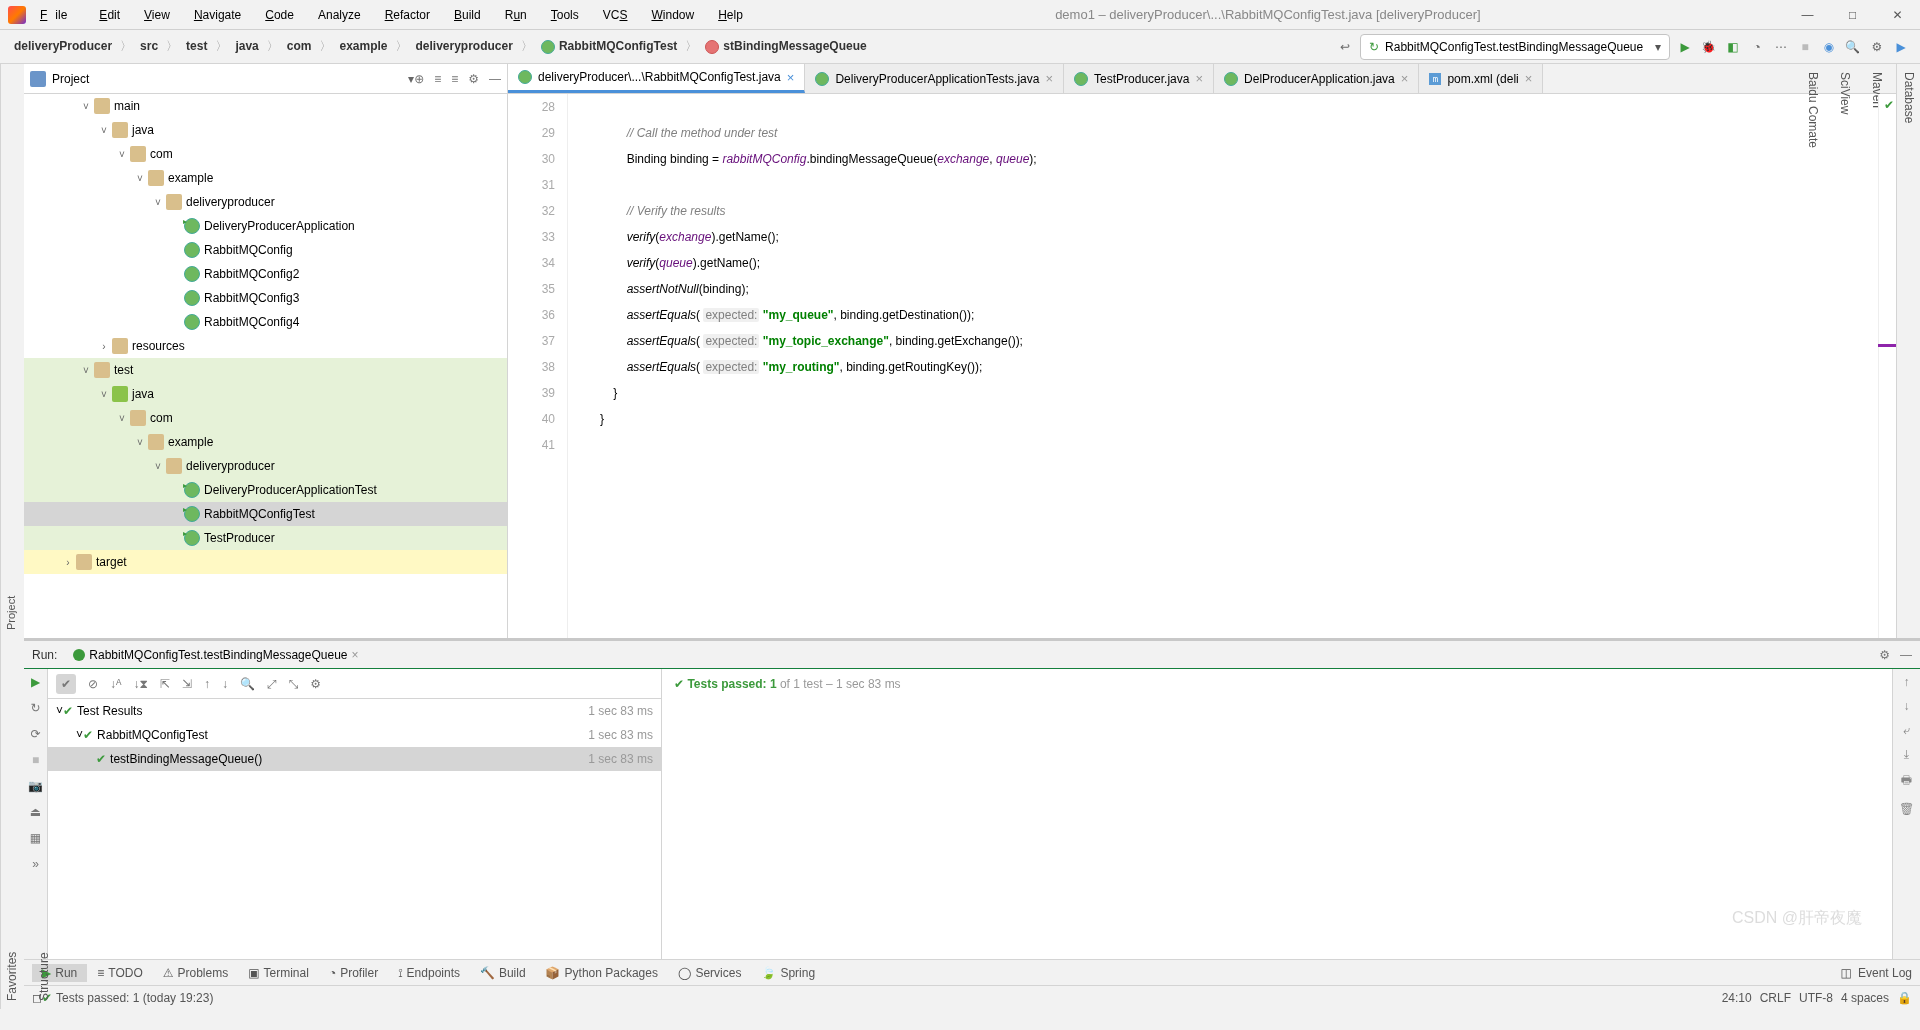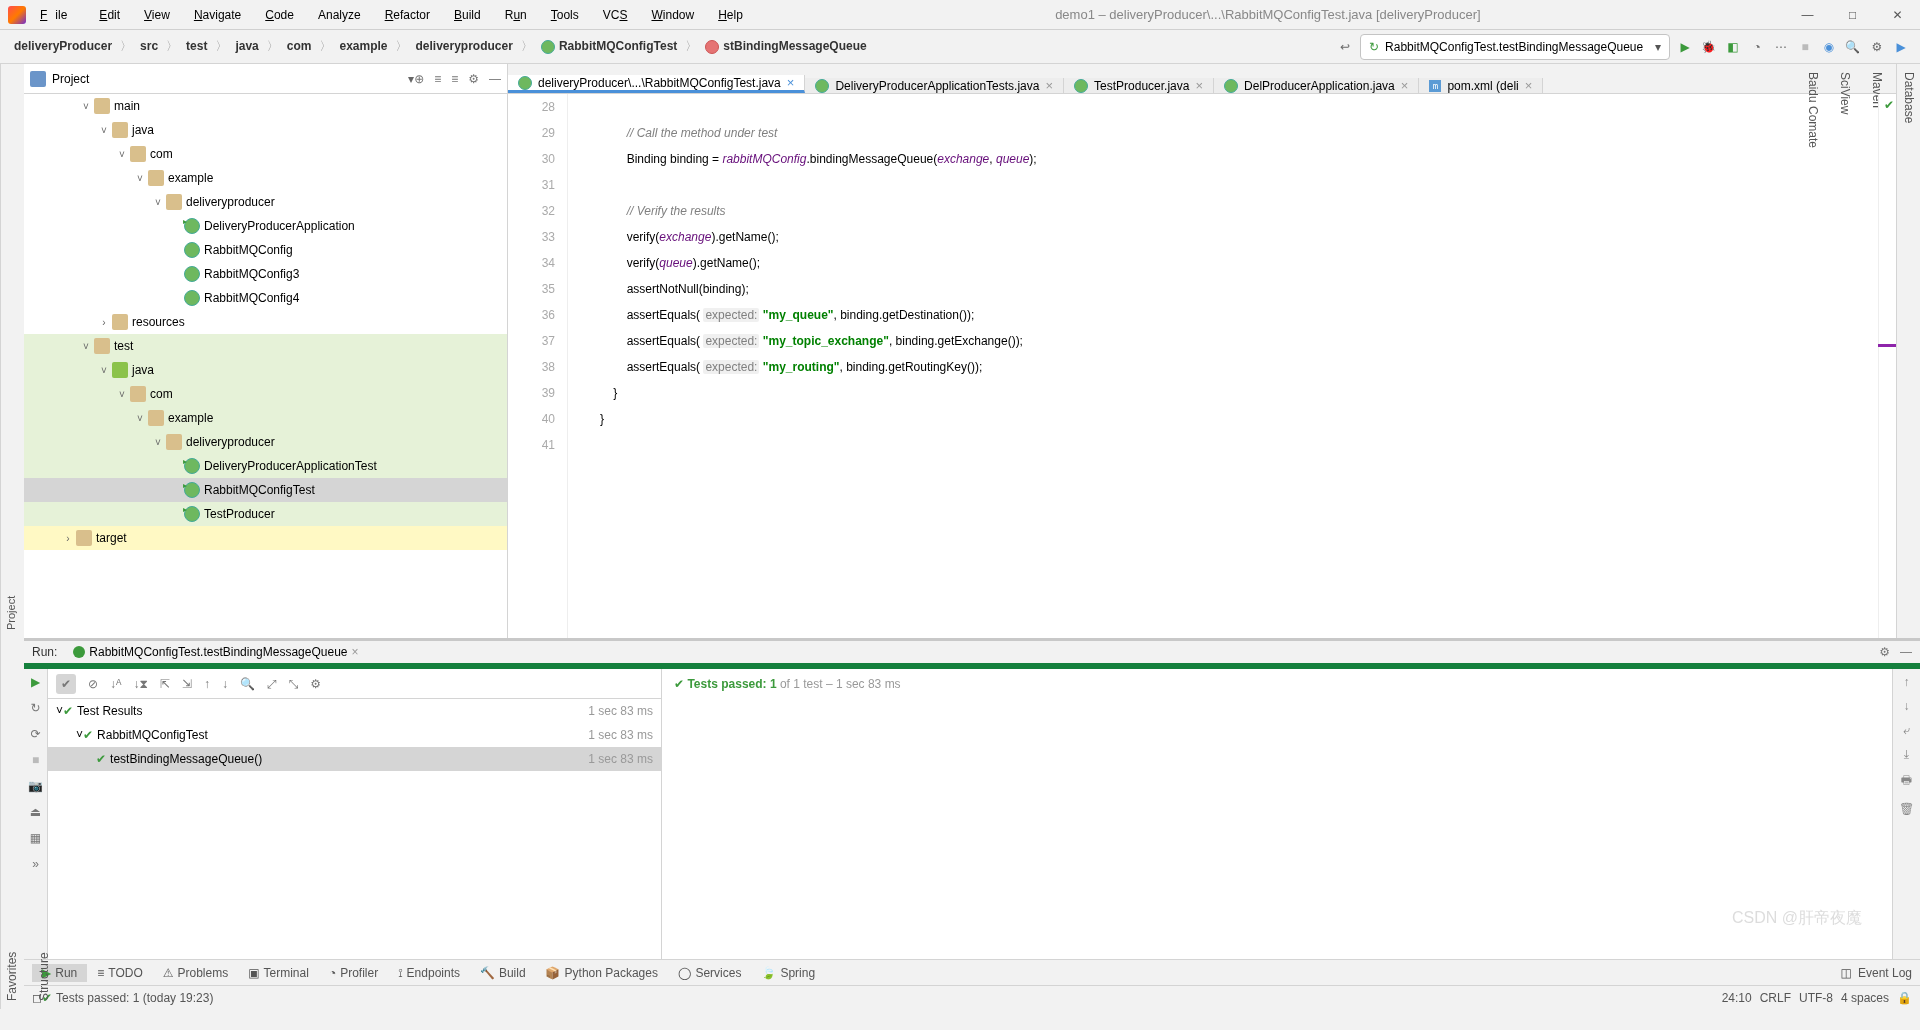--- a/index.html
+++ b/index.html
@@ -42,41 +42,41 @@
 .tree .tc { width: 16px; text-align: center; color: #666; font-size: 10px; }
 .tree .pad { display: inline-block; }
 .tree .fic { width: 16px; height: 16px; margin-right: 4px; display: inline-block; }
 .fic.folder { background: #d9bf8c; border-radius: 2px; }
 .fic.tfolder { background: #8bc34a; border-radius: 2px; }
 .fic.pkg { background: #d9bf8c; border-radius: 2px; position: relative; }
 .fic.cls { background: #6eb85f; border-radius: 50%; border: 1px solid #4a9; }
 .fic.cls.r { position: relative; }
 .fic.cls.r::after { content: "▸"; position: absolute; left: -2px; top: -2px; font-size: 8px; color: #3c9a3c; }
 .editor-area { flex: 1; display: flex; flex-direction: column; background: #fff; }
-.tabs { height: 30px; display: flex; border-bottom: 1px solid #d4d4d4; background: #f2f2f2; align-items: flex-end; }
+.tabs { height: 30px; display: flex; border-bottom: 1px solid #d4d4d4; background: #f2f2f2; }
 .tab { padding: 0 10px; display: flex; align-items: center; gap: 6px; border-right: 1px solid #d4d4d4; background: #ededed; cursor: pointer; }
 .tab.active { background: #fff; border-bottom: 3px solid #4a90d9; }
 .tab .cic { width: 14px; height: 14px; background: #6eb85f; border-radius: 50%; border: 1px solid #4a9; }
 .tab .mic { width: 12px; height: 12px; background: #5b9bd5; font-family: monospace; color: #fff; font-size: 9px; display: flex; align-items: center; justify-content: center; }
 .tab .x { color: #999; font-size: 13px; }
 .tab .x.unsaved { color: #4a90d9; }
 .editor { display: flex; flex: 1; overflow: hidden; font-family: "JetBrains Mono", Consolas, monospace; font-size: 14px; }
 .gutter { width: 60px; text-align: right; padding-right: 12px; color: #aaa; line-height: 26px; background: #fff; border-right: 1px solid #eee; }
 .gutter2 { width: 24px; background: #fff; }
 .code { flex: 1; padding-left: 8px; line-height: 26px; white-space: pre; }
 .c-com { color: #808080; font-style: italic; }
-.c-em { }
+.c-em { font-style: italic; }
 .c-ref { color: #660e7a; font-style: italic; }
 .c-str { color: #008000; font-weight: 600; }
 .c-param { color: #808080; background: #f0f0f0; padding: 0 2px; border-radius: 2px; }
 .editor-rg { width: 18px; background: #fff; border-left: 1px solid #eee; position: relative; }
 .editor-rg .ok { position: absolute; top: 4px; right: 2px; color: #3c9a3c; }
 .editor-rg .mk { position: absolute; right: 0; width: 18px; height: 3px; background: #8e24aa; }
 .runpanel { border-top: 3px solid #c8c8c8; background: #fff; }
-.run-head { height: 28px; display: flex; align-items: center; border-bottom: 6px solid #15803d; background: #f2f2f2; padding: 0 8px; }
+.run-head { height: 28px; display: flex; align-items: center; border-bottom: 1px solid #15803d; background: #f2f2f2; padding: 0 8px; }
 .run-head .lbl { font-size: 12px; color: #333; }
 .run-head .subtab { margin-left: 8px; padding: 2px 8px; display: flex; align-items: center; gap: 4px; }
 .run-head .rt { margin-left: auto; display: flex; gap: 10px; color: #777; }
 .run-body { display: flex; height: 290px; }
 .run-left { width: 24px; background: #f2f2f2; border-right: 1px solid #d4d4d4; display: flex; flex-direction: column; align-items: center; gap: 12px; padding-top: 6px; color: #777; }
 .run-left .p { color: #3c9a3c; }
 .run-mid { width: 614px; border-right: 1px solid #d4d4d4; display: flex; flex-direction: column; }
 .run-tools { height: 30px; border-bottom: 1px solid #d4d4d4; display: flex; align-items: center; gap: 12px; padding: 0 8px; color: #777; }
 .run-tools .chk { width: 20px; height: 20px; background: #d5d5d5; display: flex; align-items: center; justify-content: center; border-radius: 3px; }
 .test-tree { flex: 1; overflow: auto; }
@@ -219,20 +219,26 @@
           <span class="pad" style="width:144px"></span>
           <span class="tc"></span>
           <span class="fic cls r"></span>
           <span>DeliveryProducerApplication</span>
         </div>
         <div class="tree-row">
           <span class="pad" style="width:144px"></span>
           <span class="tc"></span>
           <span class="fic cls"></span>
           <span>RabbitMQConfig</span>
+        </div>
+        <div class="tree-row">
+          <span class="pad" style="width:144px"></span>
+          <span class="tc"></span>
+          <span class="fic cls"></span>
+          <span>RabbitMQConfig2</span>
         </div>
         <div class="tree-row">
           <span class="pad" style="width:144px"></span>
           <span class="tc"></span>
           <span class="fic cls"></span>
           <span>RabbitMQConfig3</span>
         </div>
         <div class="tree-row">
           <span class="pad" style="width:144px"></span>
           <span class="tc"></span>

